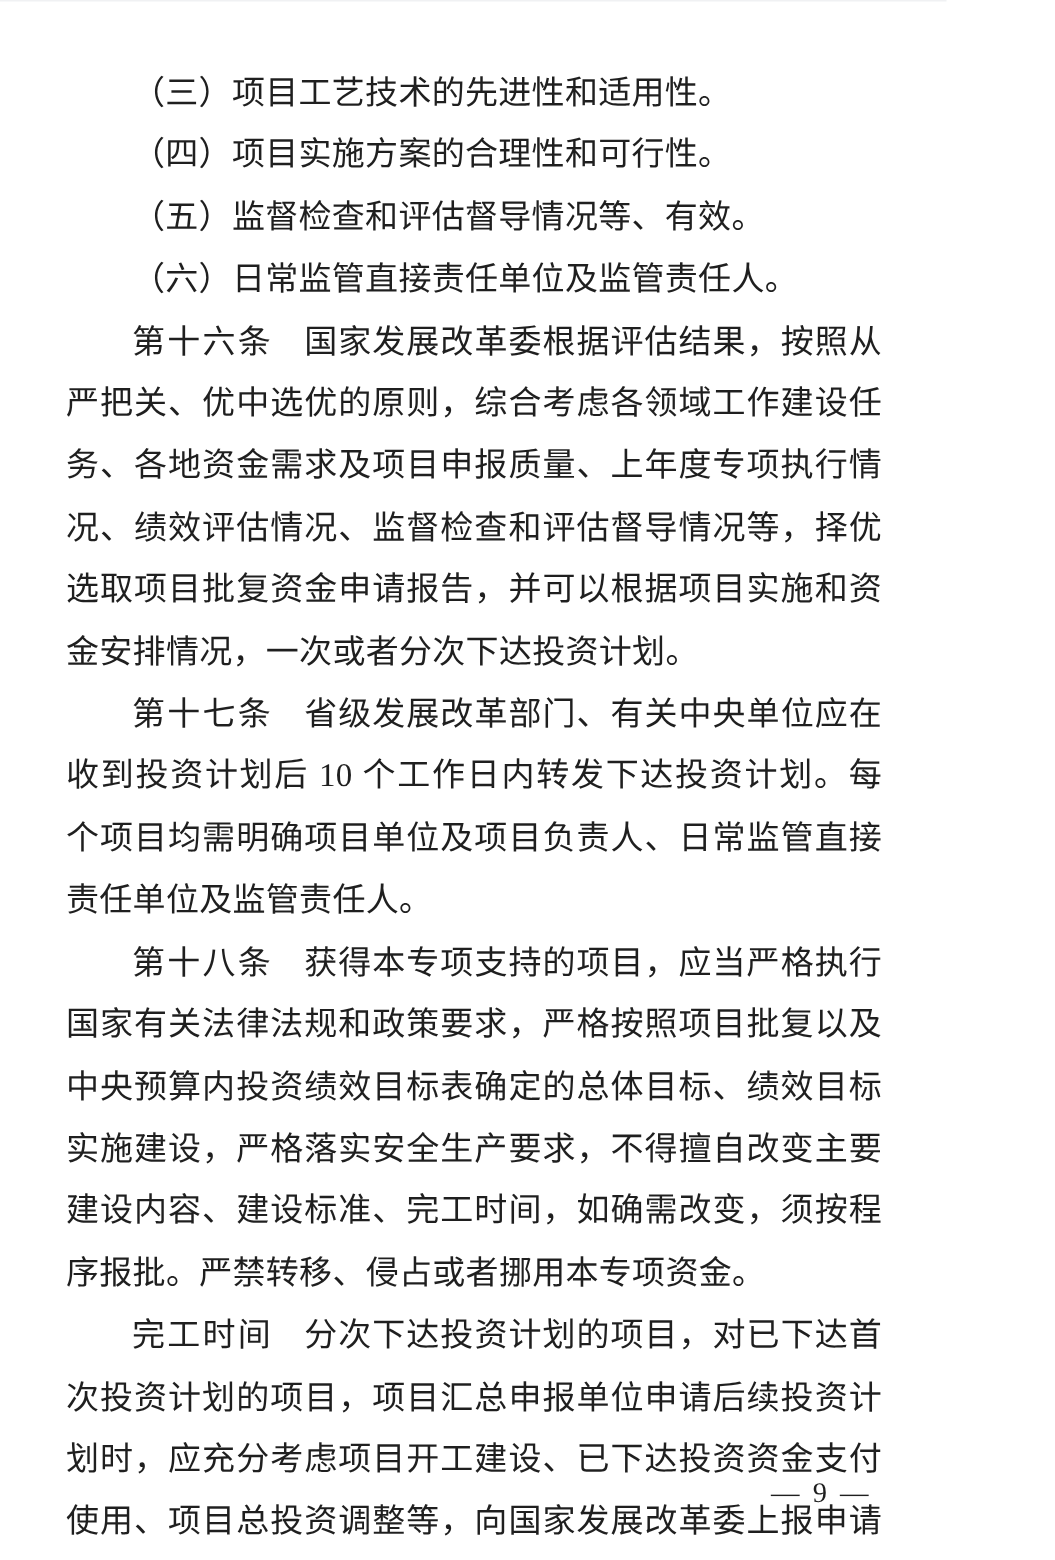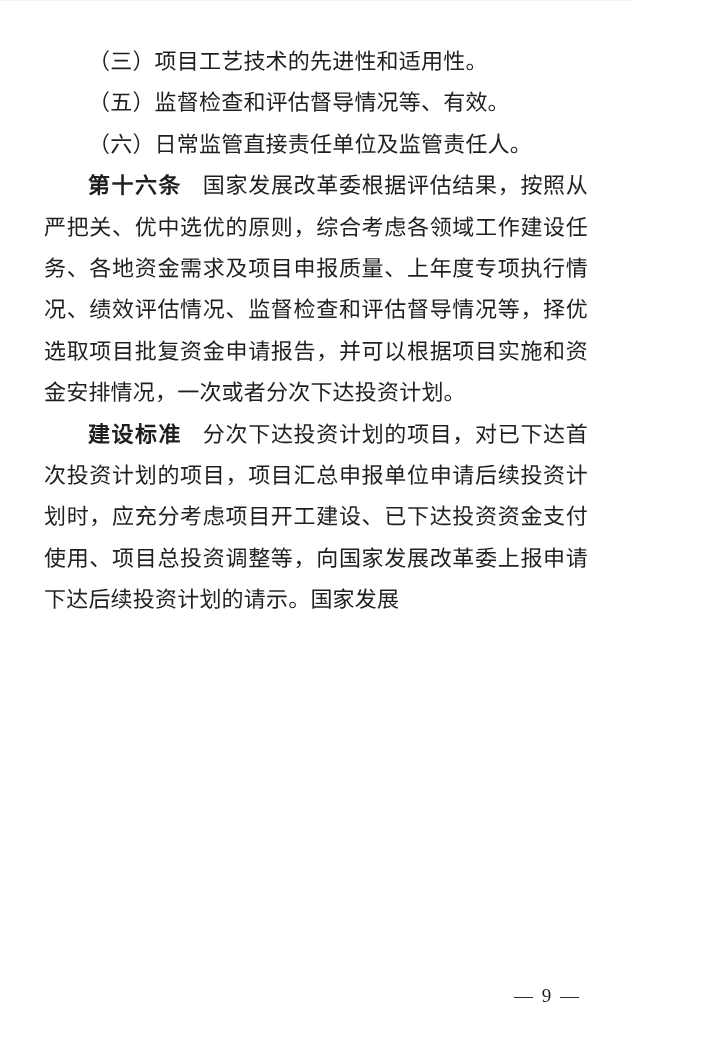--- a/index.html
+++ b/index.html
@@ -24,21 +24,21 @@
     line-height: 41.4px;
     text-align: justify;
     letter-spacing: 0.2px;
   }
   .para {
     margin: 0;
     padding: 0;
     text-indent: 2em;
   }
   .article-lead {
-    font-weight: bold;
+    font-weight: normal;
     font-family: "Liberation Sans", "DejaVu Sans", sans-serif;
     margin-right: 0.95em;
     letter-spacing: 1px;
   }
   .page-footer {
     position: absolute;
     top: 950px;
     right: 50px;
     font-size: 19px;
     line-height: 30px;
@@ -48,29 +48,32 @@
   }
 </style>
 </head>
 <body>
 
 <div class="page" style="color: rgb(31, 31, 31); background: rgb(255, 255, 255);">
 
   <div class="doc-body" id="doc-body">
   <p class="para"><span class="para-text">（三）项目工艺技术的先进性和适用性。</span></p>
 
+  <p class="para"><span class="para-text">（四）项目实施方案的合理性和可行性。</span></p>
 
   <p class="para"><span class="para-text">（五）监督检查和评估督导情况等、有效。</span></p>
 
   <p class="para"><span class="para-text">（六）日常监管直接责任单位及监管责任人。</span></p>
 
   <p class="para"><b class="article-lead">第十六条</b><span class="para-text">国家发展改革委根据评估结果，按照从严把关、优中选优的原则，综合考虑各领域工作建设任务、各地资金需求及项目申报质量、上年度专项执行情况、绩效评估情况、监督检查和评估督导情况等，择优选取项目批复资金申请报告，并可以根据项目实施和资金安排情况，一次或者分次下达投资计划。</span></p>
 
+  <p class="para"><b class="article-lead">第十七条</b><span class="para-text">省级发展改革部门、有关中央单位应在收到投资计划后 10 个工作日内转发下达投资计划。每个项目均需明确项目单位及项目负责人、日常监管直接责任单位及监管责任人。</span></p>
 
+  <p class="para"><b class="article-lead">第十八条</b><span class="para-text">获得本专项支持的项目，应当严格执行国家有关法律法规和政策要求，严格按照项目批复以及中央预算内投资绩效目标表确定的总体目标、绩效目标实施建设，严格落实安全生产要求，不得擅自改变主要建设内容、建设标准、完工时间，如确需改变，须按程序报批。严禁转移、侵占或者挪用本专项资金。</span></p>
 
-  <p class="para"><b class="article-lead">建设标准</b><span class="para-text">分次下达投资计划的项目，对已下达首次投资计划的项目，项目汇总申报单位申请后续投资计划时，应充分考虑项目开工建设、已下达投资资金支付使用、项目总投资调整等，向国家发展改革委上报申请下达后续投资计划的请示。国家发展</span></p>
+  <p class="para"><b class="article-lead">完工时间</b><span class="para-text">分次下达投资计划的项目，对已下达首次投资计划的项目，项目汇总申报单位申请后续投资计划时，应充分考虑项目开工建设、已下达投资资金支付使用、项目总投资调整等，向国家发展改革委上报申请下达后续投资计划的请示。国家发展</span></p>
 </div>
 
   <div class="page-footer">
     <span>— 9 —</span>
   </div>
 
 </div>
 
 </body></html>

